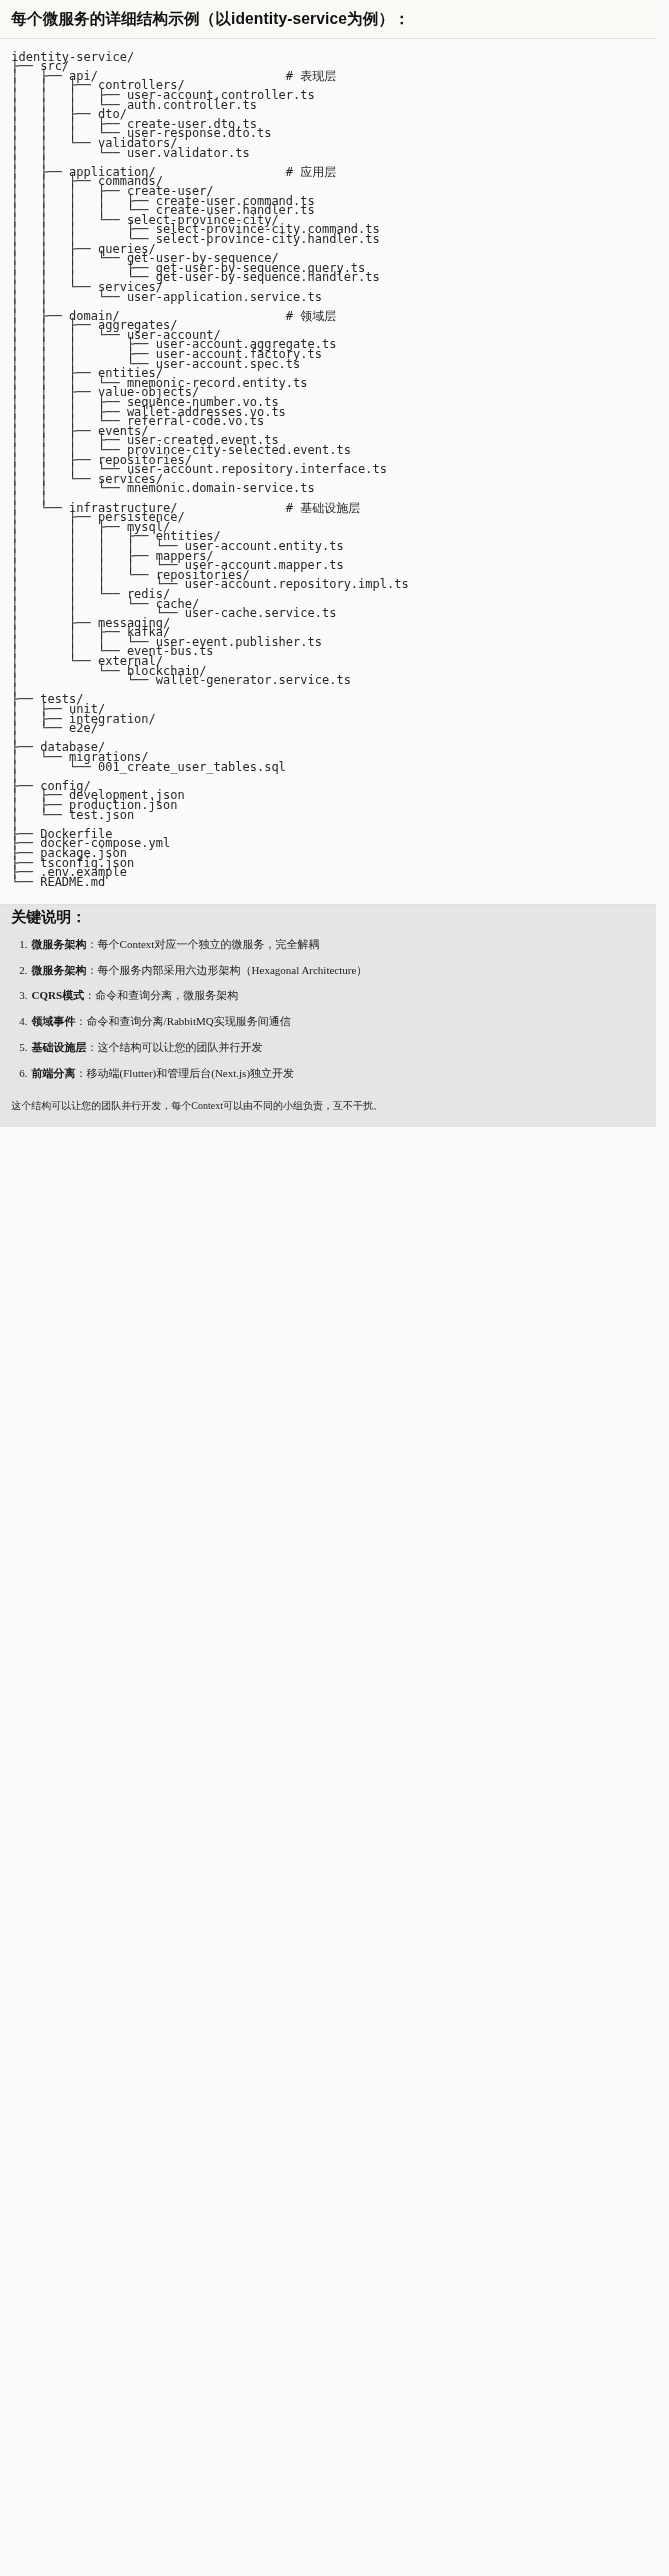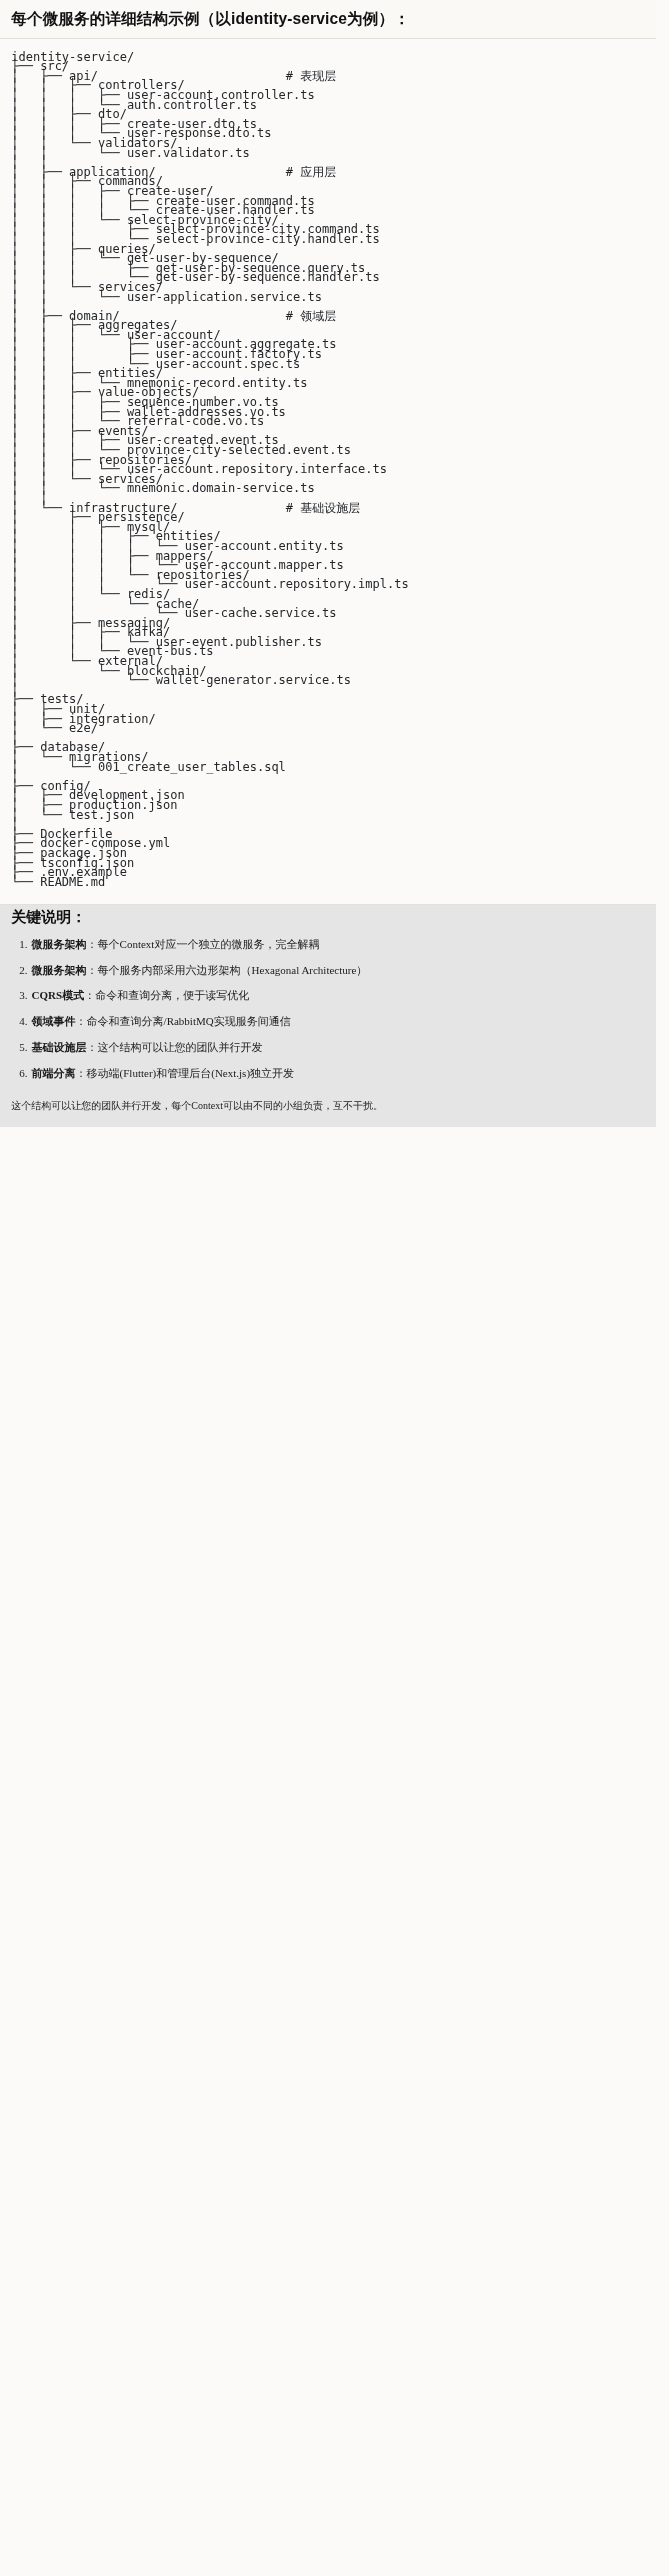--- a/index.html
+++ b/index.html
@@ -186,21 +186,21 @@
 └── README.md</pre>
   </div>
 
   <hr class="rule">
 
   <div class="key-section">
     <h2 class="key-title">关键说明：</h2>
     <ol class="key-list" id="key-list">
         <li><b>微服务架构</b><span>：每个Context对应一个独立的微服务，完全解耦</span></li>
         <li><b>微服务架构</b><span>：每个服务内部采用六边形架构（Hexagonal Architecture）</span></li>
-        <li><b>CQRS模式</b><span>：命令和查询分离，便于读写优化</span></li>
+        <li><b>CQRS模式</b><span>：命令和查询分离，微服务架构</span></li>
         <li><b>领域事件</b><span>：命令和查询分离/RabbitMQ实现服务间通信</span></li>
         <li><b>基础设施层</b><span>：这个结构可以让您的团队并行开发</span></li>
         <li><b>前端分离</b><span>：移动端(Flutter)和管理后台(Next.js)独立开发</span></li>
       </ol>
   </div>
 
   <p class="closing">这个结构可以让您的团队并行开发，每个Context可以由不同的小组负责，互不干扰。</p>
 
 </div>
 

